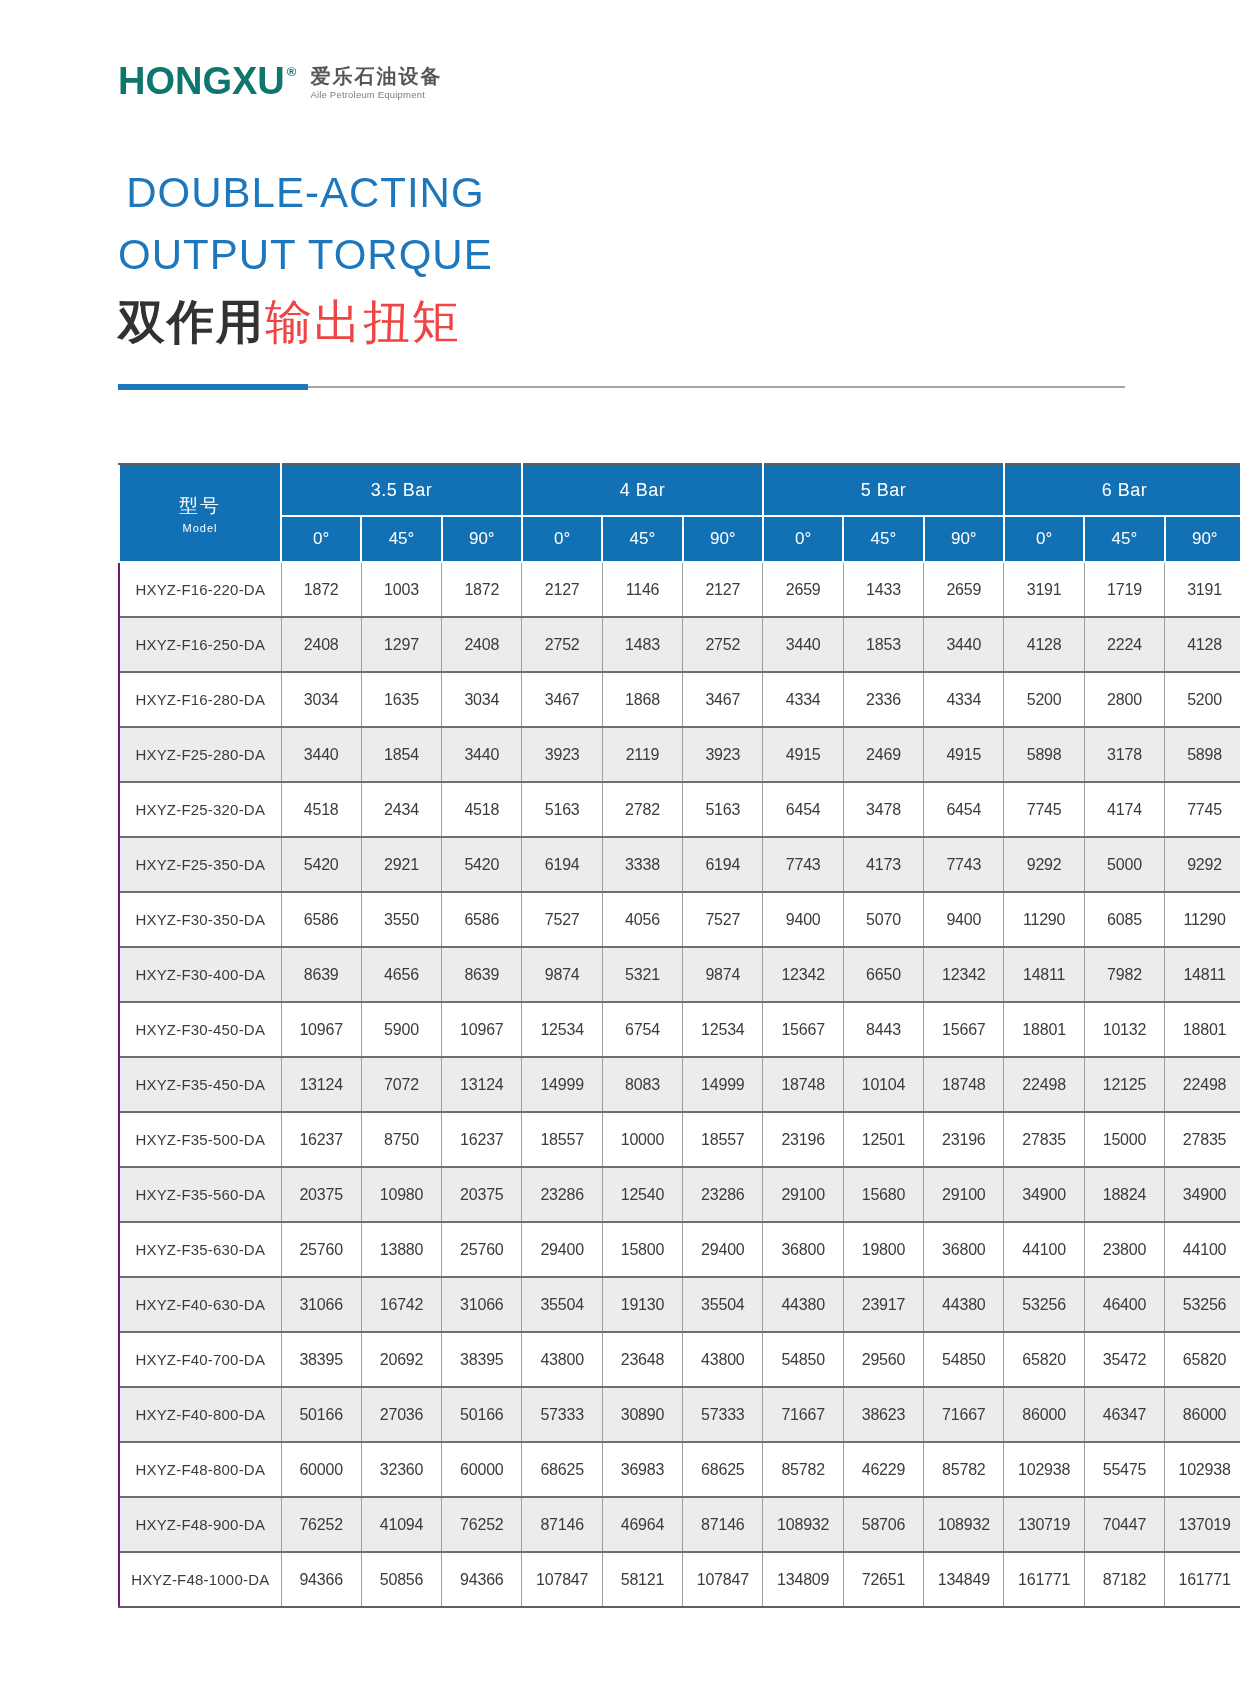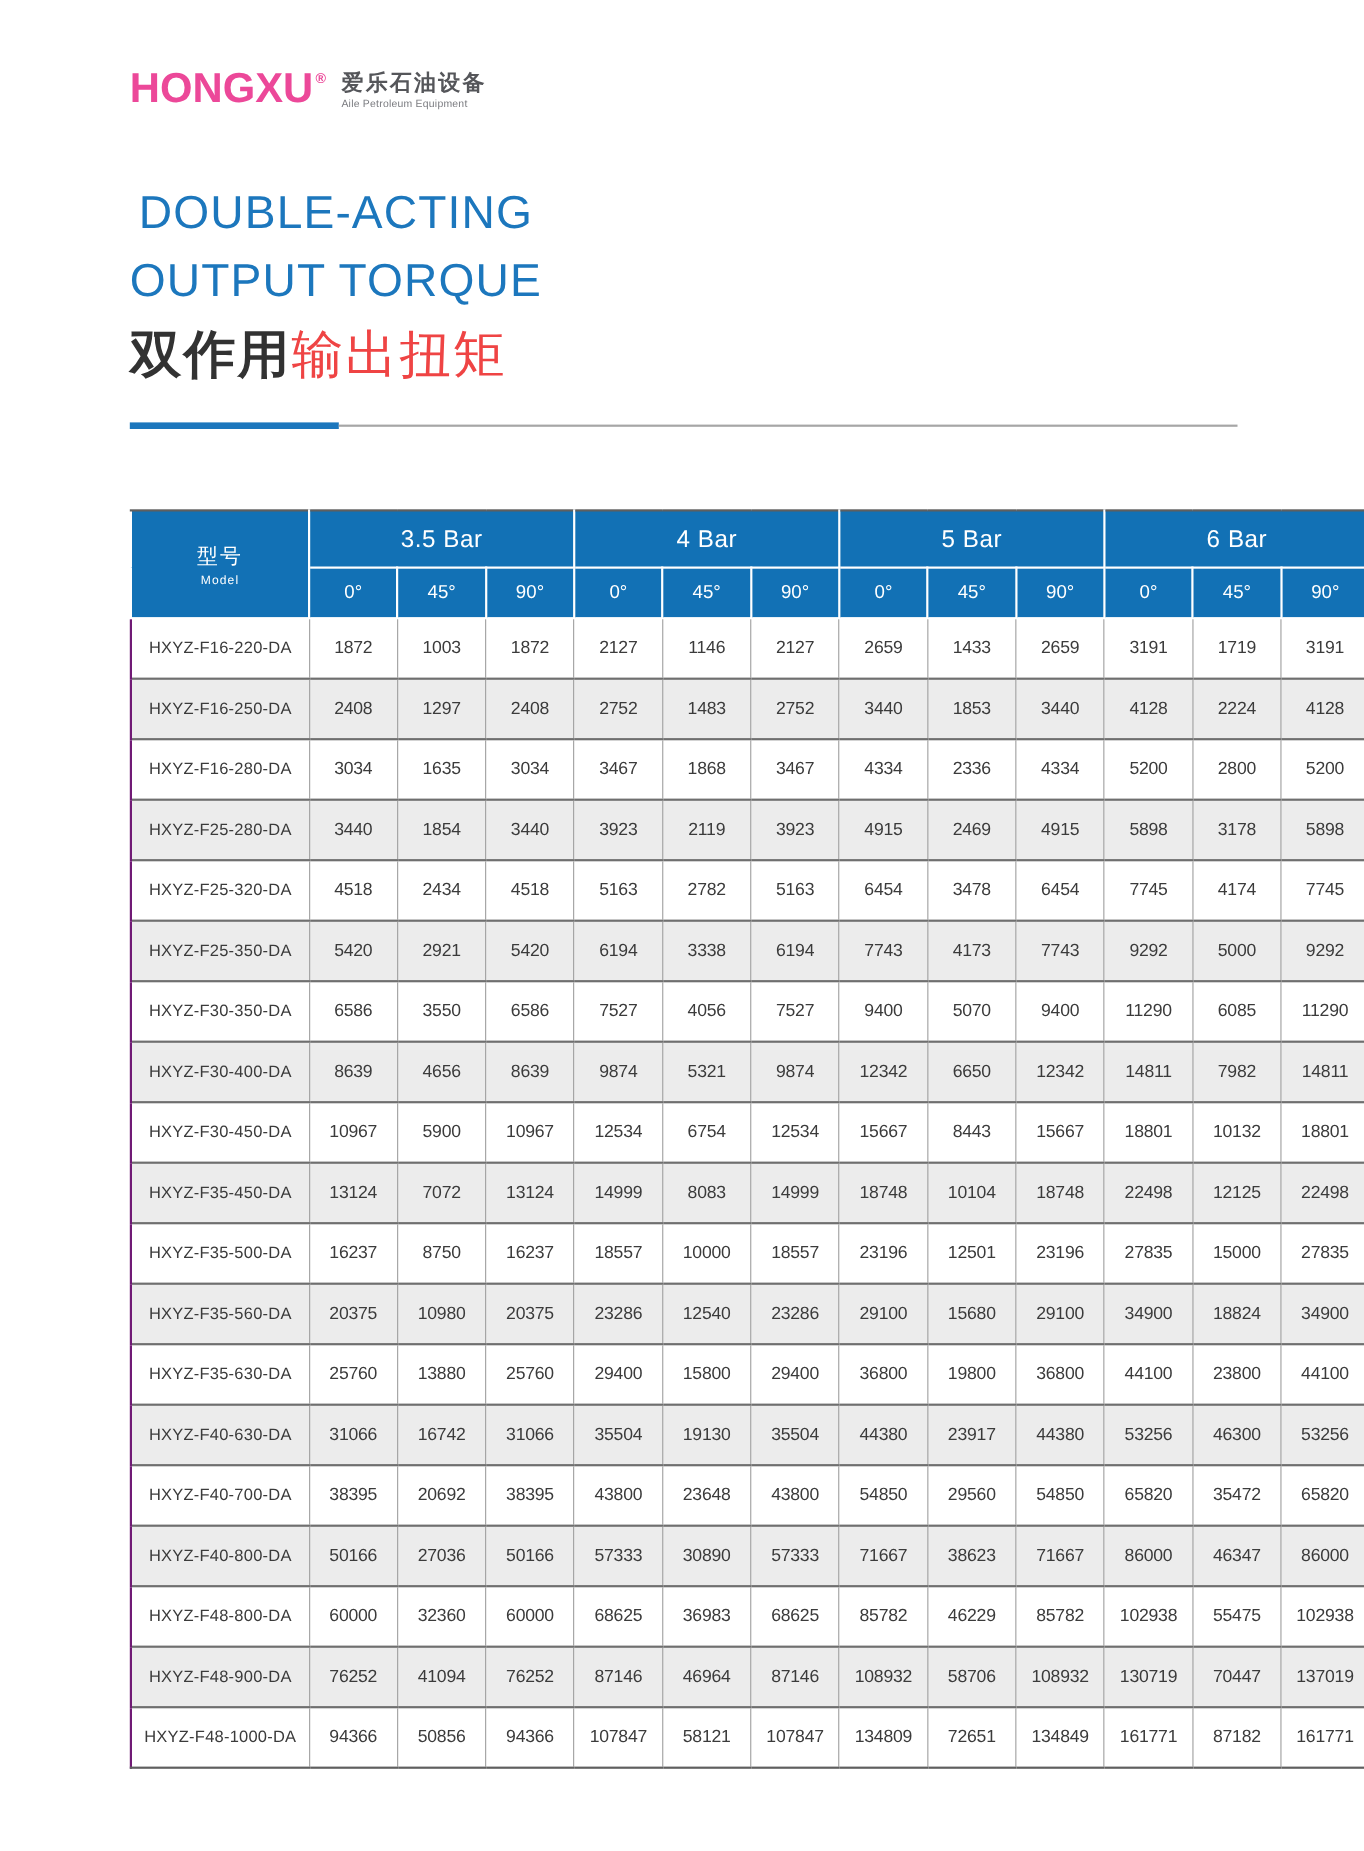--- a/index.html
+++ b/index.html
@@ -3,21 +3,21 @@
 <meta charset="utf-8">
 <style>
   html,body { margin:0; padding:0; background:#fff; }
   .page {
     position:relative; width:1240px; height:1683px; background:#ffffff;
     font-family:"Liberation Sans", sans-serif; overflow:hidden;
   }
 
   
   .brand { position:absolute; left:118px; top:62px; display:flex; align-items:flex-start; }
-  .logo-text { font-size:38px; font-weight:800; color:#ec4899; line-height:1; letter-spacing:0px; }
+  .logo-text { font-size:38px; font-weight:800; color:#0f766e; line-height:1; letter-spacing:0px; }
   .logo-text sup { font-size:13px; font-weight:700; position:relative; top:-4px; left:2px; }
   .logo-sub { margin-left:16px; padding-top:3px; }
   .logo-cn { font-size:20px; font-weight:700; color:#55565A; letter-spacing:2px; line-height:1.1; }
   .logo-en { font-size:9.5px; color:#7B7C80; margin-top:2px; letter-spacing:0.2px; }
 
   
   .title-block { position:absolute; left:118px; top:162px; }
   .title-en div { font-size:42px; line-height:62px; color:#1C77BD; font-weight:500; letter-spacing:1px;text-align:center; }
   .title-cn { margin-top:12px; font-size:47px; letter-spacing:2px; line-height:1; }
   .cn-bold { font-weight:900; color:#323232; }
@@ -34,21 +34,21 @@
   
   .torque { position:absolute; left:118px; top:463px; width:1128px;
             border-collapse:collapse; table-layout:fixed; }
   .torque col.c-model { width:162px; }
 
   .torque th {
     background:#1271B5; color:#ffffff; font-weight:400;
     border:2px solid #ffffff; text-align:center; vertical-align:middle;
   }
   .torque thead tr:first-child th { height:48px; }
-  .group-h { font-size:22px; letter-spacing:0.5px; }
+  .group-h { font-size:18px; letter-spacing:0.5px; }
   .angle-h { font-size:17px; height:42px; border-bottom:2px solid #6F6F6F; }
   .model-h { border-left-color:#5F5F5F; border-top-color:#5F5F5F; border-bottom:2px solid #6F6F6F; }
   .mh-cn { font-size:19px; letter-spacing:2px; }
   .mh-en { font-size:11px; letter-spacing:1px; margin-top:3px; }
   .torque thead tr:first-child th:first-child,
   .model-h { border-top-color:#5F5F5F; }
   .torque thead th.group-h:last-child,
   .torque thead tr:last-child th:last-child { border-right-color:#5F5F5F; }
   .torque thead tr:first-child th { border-top-color:#5F5F5F; }
 
@@ -336,21 +336,21 @@
           <td class="val">31066</td>
           <td class="val">16742</td>
           <td class="val">31066</td>
           <td class="val">35504</td>
           <td class="val">19130</td>
           <td class="val">35504</td>
           <td class="val">44380</td>
           <td class="val">23917</td>
           <td class="val">44380</td>
           <td class="val">53256</td>
-          <td class="val">46300</td>
+          <td class="val">46400</td>
           <td class="val">53256</td>
         </tr>
         <tr>
           <td class="model">HXYZ-F40-700-DA</td>
           <td class="val">38395</td>
           <td class="val">20692</td>
           <td class="val">38395</td>
           <td class="val">43800</td>
           <td class="val">23648</td>
           <td class="val">43800</td>

